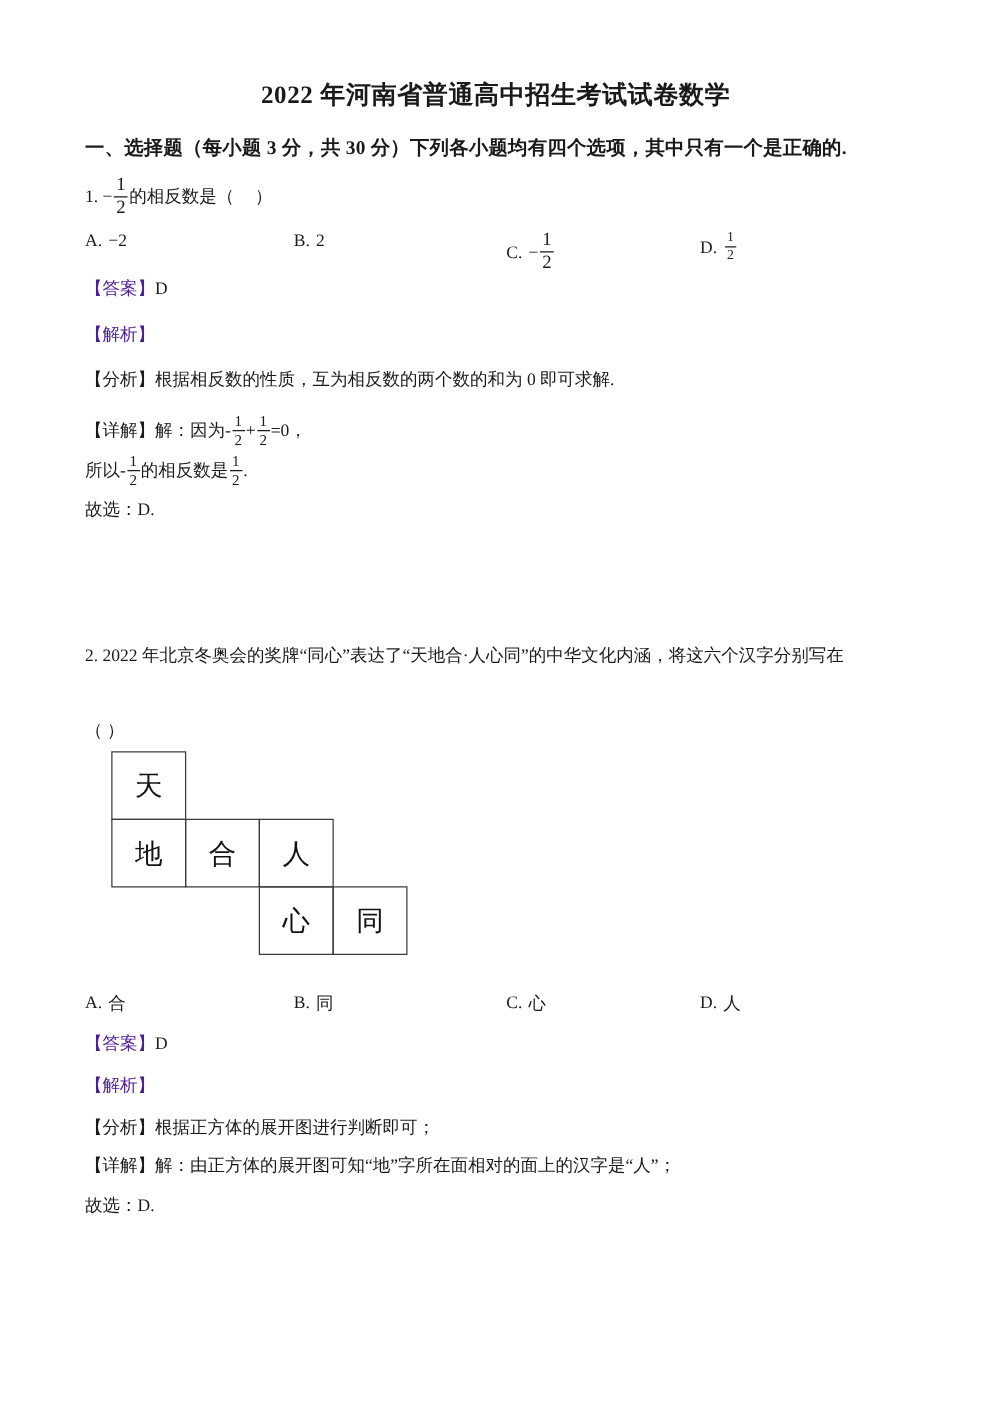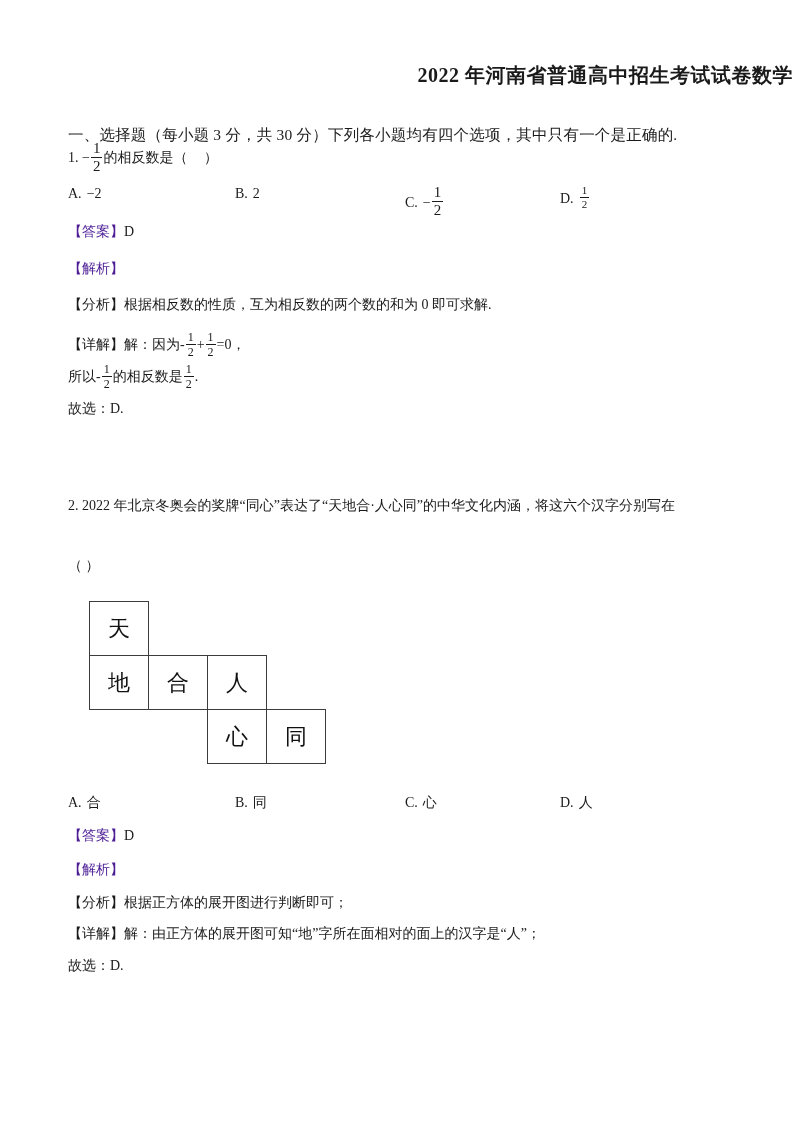--- a/index.html
+++ b/index.html
@@ -20,31 +20,31 @@
     left: 0; top: 0;
     width: 793px;
     height: 1122px;
     background: #fff;
   }
   .doc-title {
     position: absolute;
     left: 0;
     top: 62px;
     width: 793px;
-    text-align: right;
+    text-align: center;
     font-size: 20px;
     font-weight: bold;
     letter-spacing: 0.5px;
   }
   .section-head {
     position: absolute;
     left: 68px;
-    top: 125px;
+    top: 108px;
     font-size: 15.5px;
-    font-weight: normal;
+    font-weight: bold;
     letter-spacing: 0.2px;
   }
   .line {
     position: absolute;
     font-size: 14px;
     line-height: 18px;
     white-space: nowrap;
   }
   .blue {
     color: #4c1d95;
@@ -101,21 +101,21 @@
     box-sizing: border-box;
     border: 1.3px solid #3c3c3c;
     display: flex;
     align-items: center;
     justify-content: center;
     font-size: 22px;
     font-family: "DejaVu Serif", serif;
     color: #111;
     background: transparent;
   }
-  .q2-text { font-size: 14px; }
+  .q2-text { font-size: 14px; margin-top: 20px; }
   .paren { letter-spacing: 2px; }
 </style>
 </head>
 <body>
 
 <div class="page">
 
   <div class="doc-title">2022 年河南省普通高中招生考试试卷数学</div>
 
   <div class="section-head">一、选择题（每小题 3 分，共 30 分）下列各小题均有四个选项，其中只有一个是正确的.</div>

